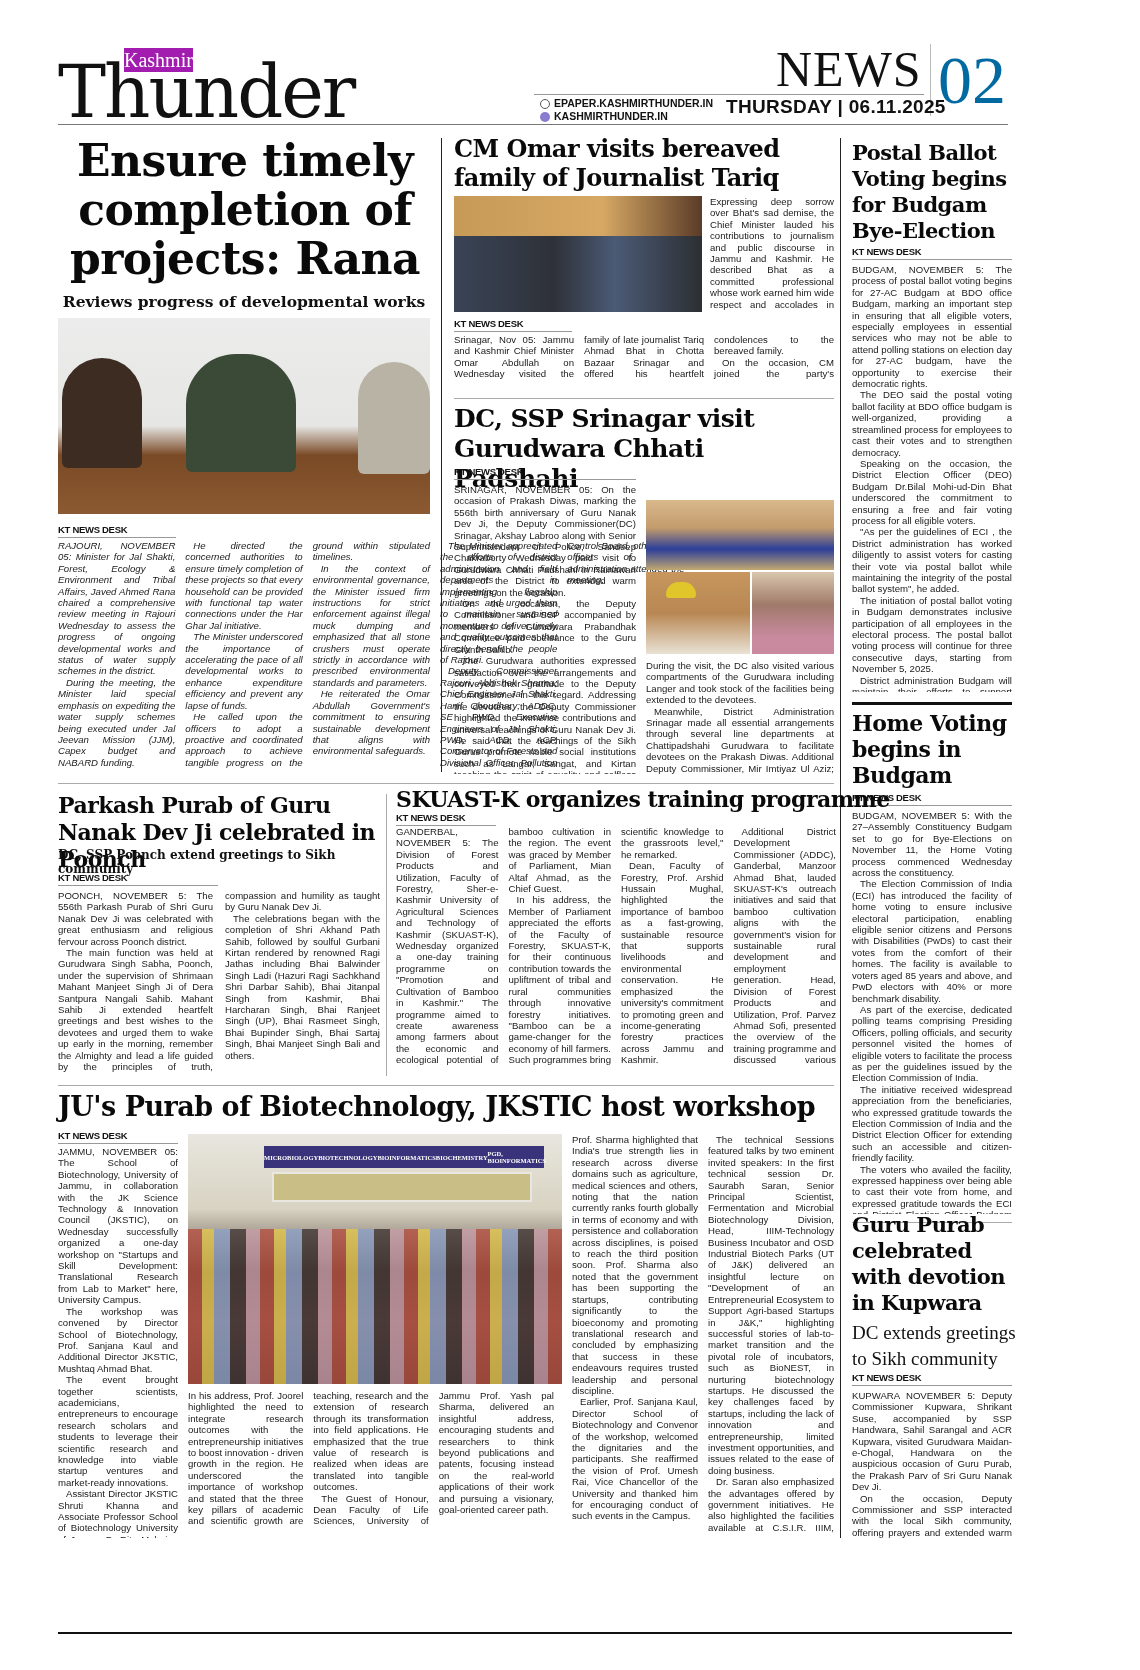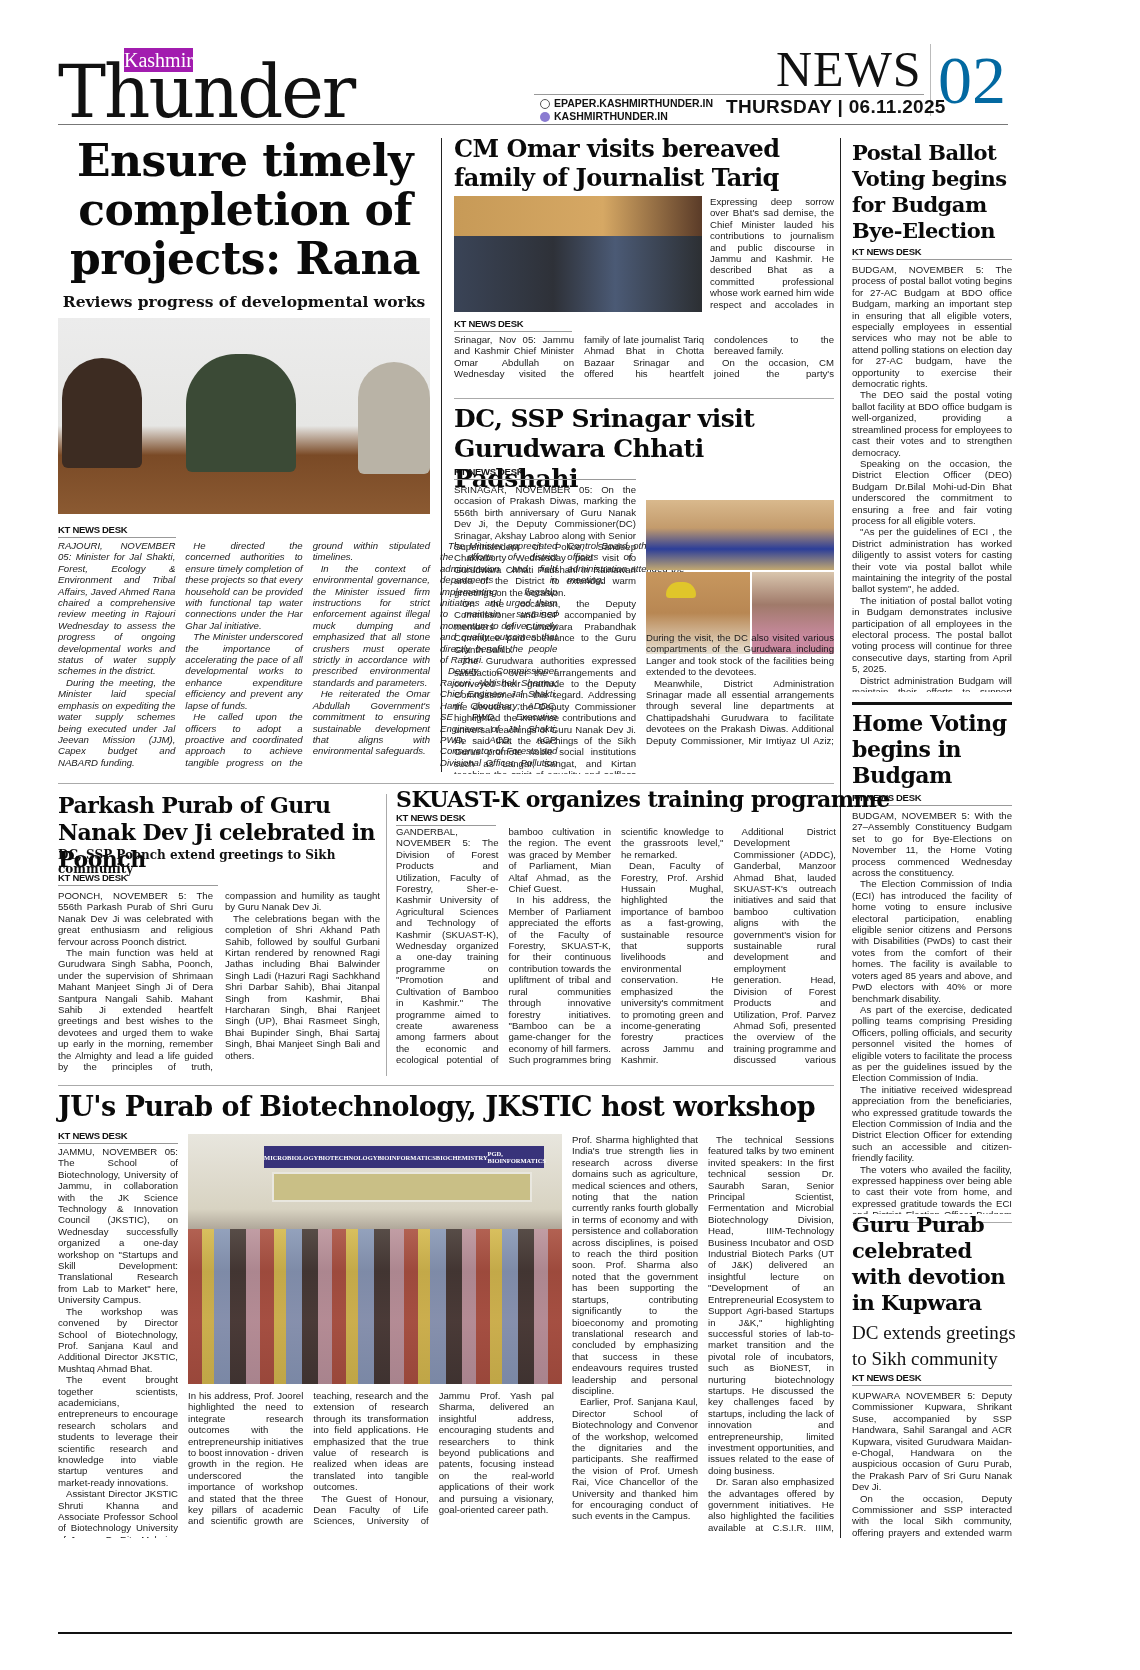--- a/index.html
+++ b/index.html
@@ -97,37 +97,37 @@
     <p>SRINAGAR, NOVEMBER 05: On the occasion of Prakash Diwas, marking the 556th birth anniversary of Guru Nanak Dev Ji, the Deputy Commissioner(DC) Srinagar, Akshay Labroo along with Senior Superintendent of Police, Sandeep Chakraborty Wednesday paid visit to Gurudwara Chhati Padshahi in Rainawari area of the District to extended warm greetings on the occasion.</p>
     <p>On the occasion, the Deputy Commissioner and SSP accompanied by members of Gurudwara Prabandhak Committee paid obeisance to the Guru Granth Sahib.</p>
     <p>The Gurudwara authorities expressed satisfaction over the arrangements and conveyed their gratitude to the Deputy Commissioner in this regard. Addressing the devotees, the Deputy Commissioner highlighted the immense contributions and universal teachings of Guru Nanak Dev Ji. He said that the teachings of the Sikh Gurus promote noble social institutions such as Langar, Sangat, and Kirtan teaching the spirit of equality and selfless service.</p>
 
   </div>
   <div class="photo" style="left:646px; top:500px; width:188px; height:70px; background:linear-gradient(#d9b98d,#c39b6c 40%,#2c3e99 70%,#c2a870);"></div>
   <div class="photo" style="left:646px; top:572px; width:104px; height:82px; background:linear-gradient(#c7975e,#b88753 50%,#e9e2d5);">
     <div class="abs" style="left:20px; top:10px; width:30px; height:16px; background:#e0c62a; border-radius:14px 14px 4px 4px;"></div>
   </div>
   <div class="photo" style="left:752px; top:572px; width:82px; height:82px; background:linear-gradient(#d9c6ae,#a07a6a 40%,#c98aa0 80%);"></div>
-  <div class="abs body-text" style="left:646px; top:632px; width:188px; height:114px; overflow:hidden;">
+  <div class="abs body-text" style="left:646px; top:660px; width:188px; height:114px; overflow:hidden;">
     <p>During the visit, the DC also visited various compartments of the Gurudwara including Langer and took stock of the facilities being extended to the devotees.</p>
     <p>Meanwhile, District Administration Srinagar made all essential arrangements through several line departments at Chattipadshahi Gurudwara to facilitate devotees on the Prakash Diwas. Additional Deputy Commissioner, Mir Imtiyaz Ul Aziz; SDM East, Zubair Ahmad; Zonal SP, Tehsildar Khanyar, CMO, Exen KPDCL, Exen City Roads and other Officers were also present on the occasion.</p>
   </div>
 </article>
 
 <div class="vrule" style="left:840px; top:138px; height:1400px;"></div>
 
 <article>
   <h2 class="abs headline" style="left:852px; top:140px; width:160px; font-size:21px; line-height:26px;">Postal Ballot Voting begins for Budgam Bye-Election</h2>
   <div class="abs byline" style="left:852px; top:246px; width:160px;">KT NEWS DESK</div>
   <div class="abs body-text" style="left:852px; top:264px; width:160px; height:428px; overflow:hidden;">
     <p>BUDGAM, NOVEMBER 5: The process of postal ballot voting begins for 27-AC Budgam at BDO office Budgam, marking an important step in ensuring that all eligible voters, especially employees in essential services who may not be able to attend polling stations on election day for 27-AC budgam, have the opportunity to exercise their democratic rights.</p>
     <p>The DEO said the postal voting ballot facility at BDO office budgam is well-organized, providing a streamlined process for employees to cast their votes and to strengthen democracy.</p>
     <p>Speaking on the occasion, the District Election Officer (DEO) Budgam Dr.Bilal Mohi-ud-Din Bhat underscored the commitment to ensuring a free and fair voting process for all eligible voters.</p>
     <p>"As per the guidelines of ECI , the District administration has worked diligently to assist voters for casting their vote via postal ballot while maintaining the integrity of the postal ballot system", he added.</p>
-    <p>The initiation of postal ballot voting in Budgam demonstrates inclusive participation of all employees in the electoral process. The postal ballot voting process will continue for three consecutive days, starting from April 5, 2025.</p>
+    <p>The initiation of postal ballot voting in Budgam demonstrates inclusive participation of all employees in the electoral process. The postal ballot voting process will continue for three consecutive days, starting from November 5, 2025.</p>
     <p>District administration Budgam will maintain their efforts to support voters and ensure that every voice is heard.</p>
 
   </div>
   <div class="rule" style="left:852px; top:702px; width:160px; height:3px; background:#111;"></div>
 </article>
 
 <article>
   <h2 class="abs headline" style="left:852px; top:710px; width:160px; font-size:22px; line-height:26px;">Home Voting begins in Budgam</h2>
   <div class="abs byline" style="left:852px; top:792px; width:160px;">KT NEWS DESK</div>
   <div class="abs body-text" style="left:852px; top:810px; width:160px; height:404px; overflow:hidden;">

